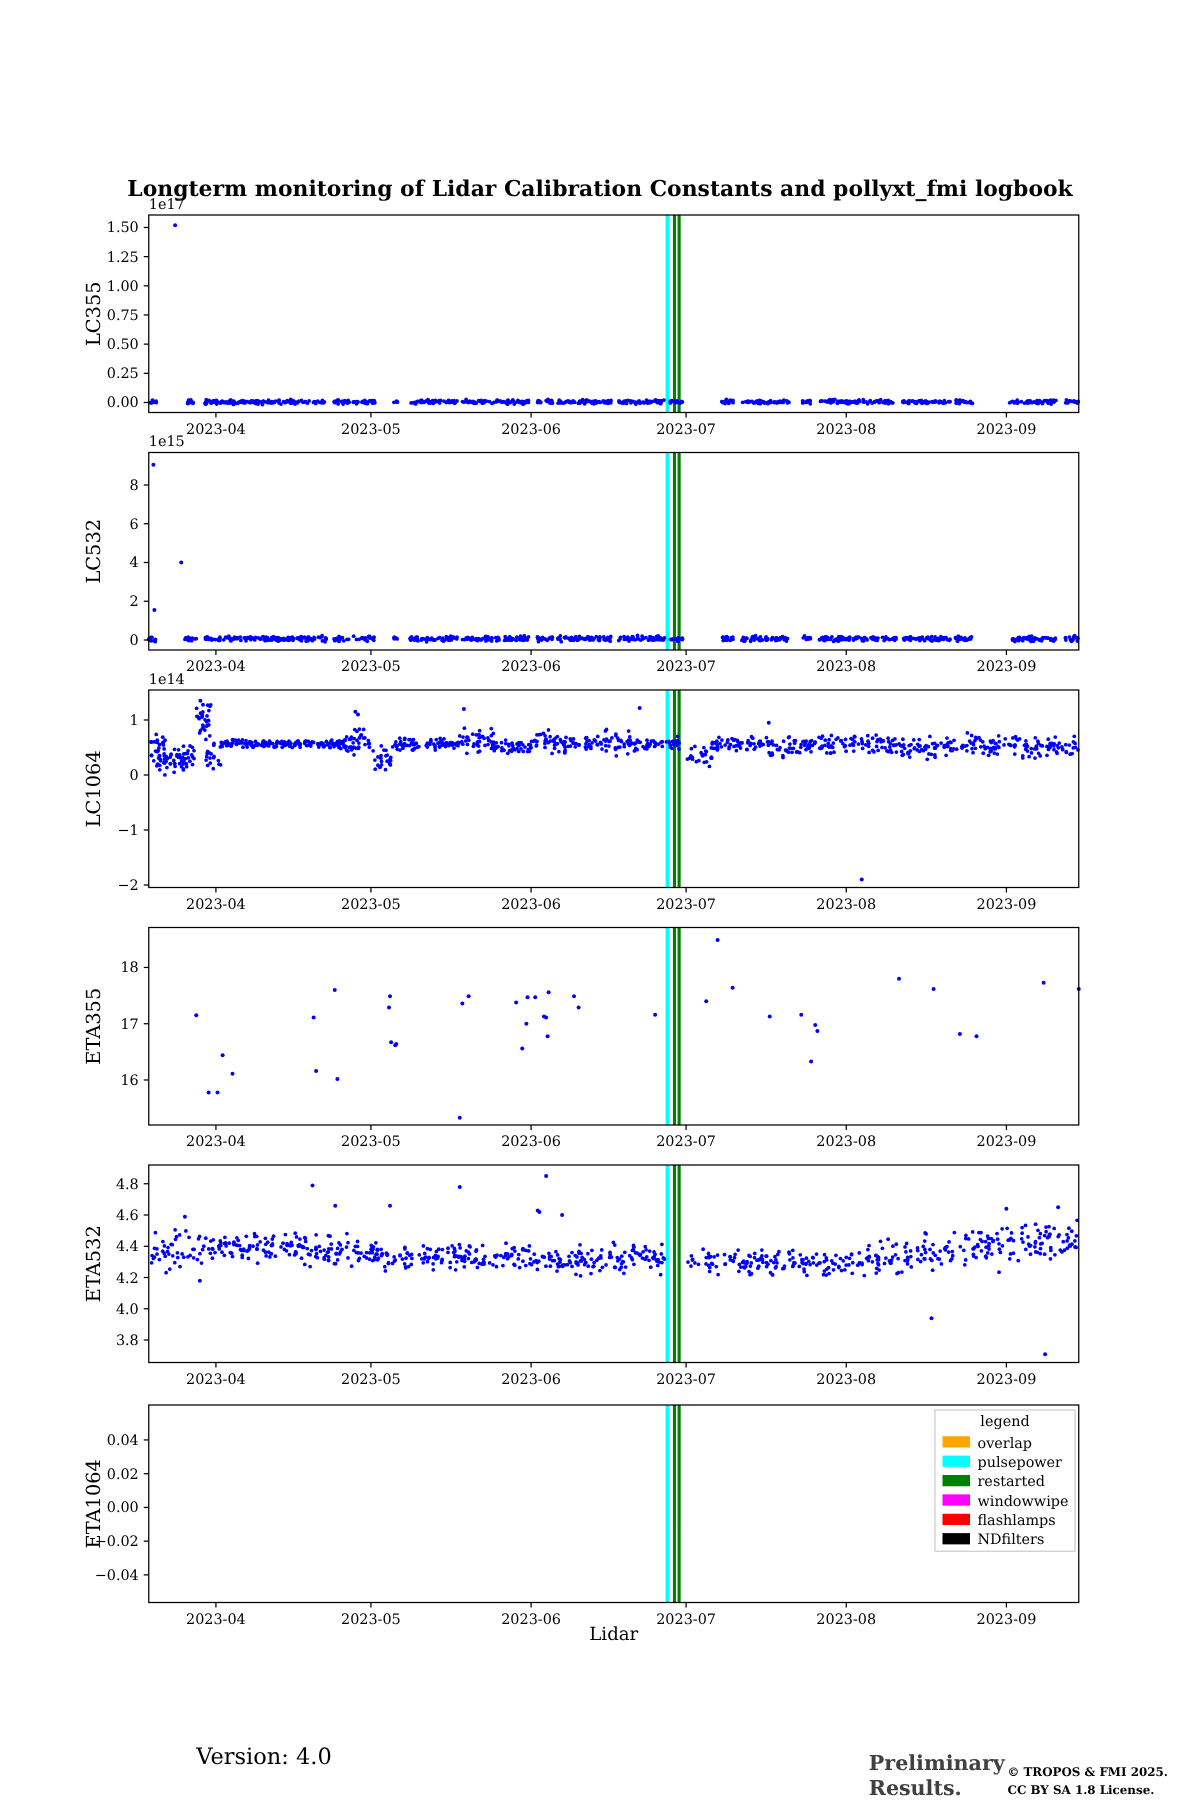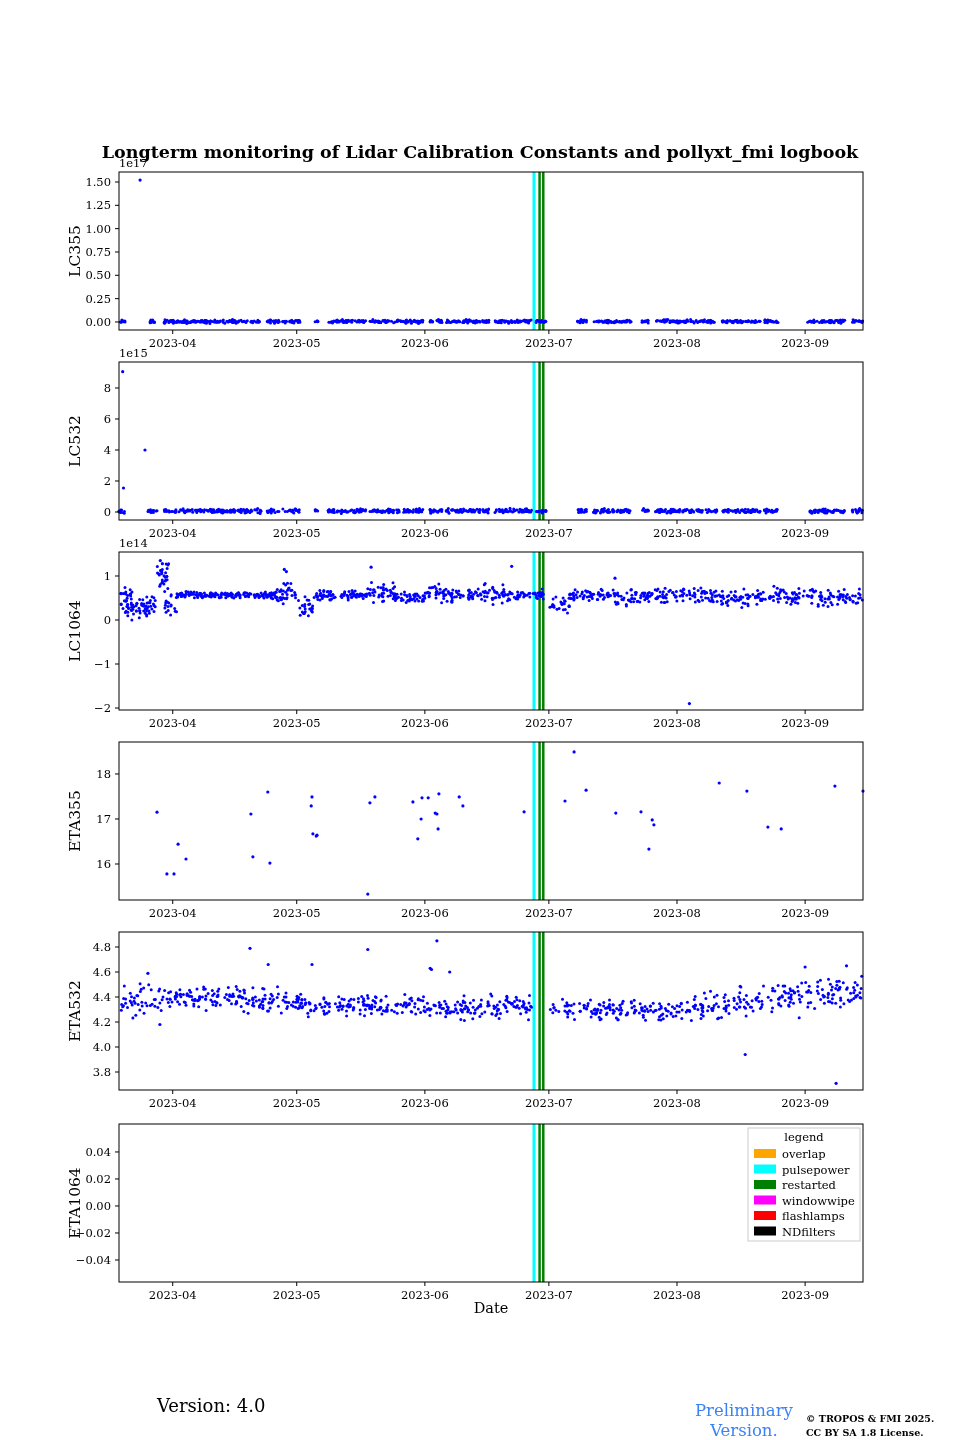--- a/index.html
+++ b/index.html
@@ -5,22 +5,22 @@
   html,body{margin:0;padding:0;background:#ffffff;}
   .page{position:relative;width:960px;height:1440px;background:#ffffff;overflow:hidden;
         font-family:"DejaVu Serif", serif;}
   .fig-title{position:absolute;left:0;top:142px;width:960px;text-align:center;
              font-size:17.5px;font-weight:bold;color:#000;}
   #chart-svg{position:absolute;left:0;top:0;}
   .xlabel{position:absolute;left:119px;top:1300px;width:744px;text-align:center;
           font-size:14.5px;color:#000;}
   .version{position:absolute;left:157px;top:1395px;font-size:18px;color:#000;}
   .cc-badge{position:absolute;left:557px;top:1357px;}
-  .prelim{position:absolute;left:695px;top:1401px;font-size:16.5px;font-weight:normal;
-          color:#3b82f6;line-height:20px;text-align:center;}
+  .prelim{position:absolute;left:695px;top:1401px;font-size:16.5px;font-weight:bold;
+          color:#404040;line-height:20px;}
   .tropos{position:absolute;left:806px;top:1412px;font-size:9.5px;font-weight:bold;
           color:#000;line-height:14px;}
 </style>
 </head>
 <body>
 
 <div class="page">
   <div class="fig-title">Longterm monitoring of Lidar Calibration Constants and pollyxt_fmi logbook</div>
 
   <svg id="chart-svg" width="960" height="1330" xmlns="http://www.w3.org/2000/svg">
@@ -3875,27 +3875,27 @@
           <rect x="754" y="1195.5" width="22" height="9" fill="#ff00ff"></rect>
           <text x="782" y="1204.5" font-size="11.5" font-family="DejaVu Serif, serif" fill="#000">windowwipe</text>
           <rect x="754" y="1211" width="22" height="9" fill="#ff0000"></rect>
           <text x="782" y="1220" font-size="11.5" font-family="DejaVu Serif, serif" fill="#000">flashlamps</text>
           <rect x="754" y="1226.5" width="22" height="9" fill="#000000"></rect>
           <text x="782" y="1235.5" font-size="11.5" font-family="DejaVu Serif, serif" fill="#000">NDfilters</text>
         </g>
       </g>
     </svg>
 
-  <div class="xlabel">Date</div>
+  <div class="xlabel">Lidar</div>
 
   <div class="version">Version: 4.0</div>
 
 
   <div class="prelim">
     <div>Preliminary</div>
-    <div>Version.</div>
+    <div>Results.</div>
   </div>
 
   <div class="tropos">
     <div>© TROPOS &amp; FMI 2025.</div>
     <div>CC BY SA 1.8 License.</div>
   </div>
 </div>
 
 </body></html>

